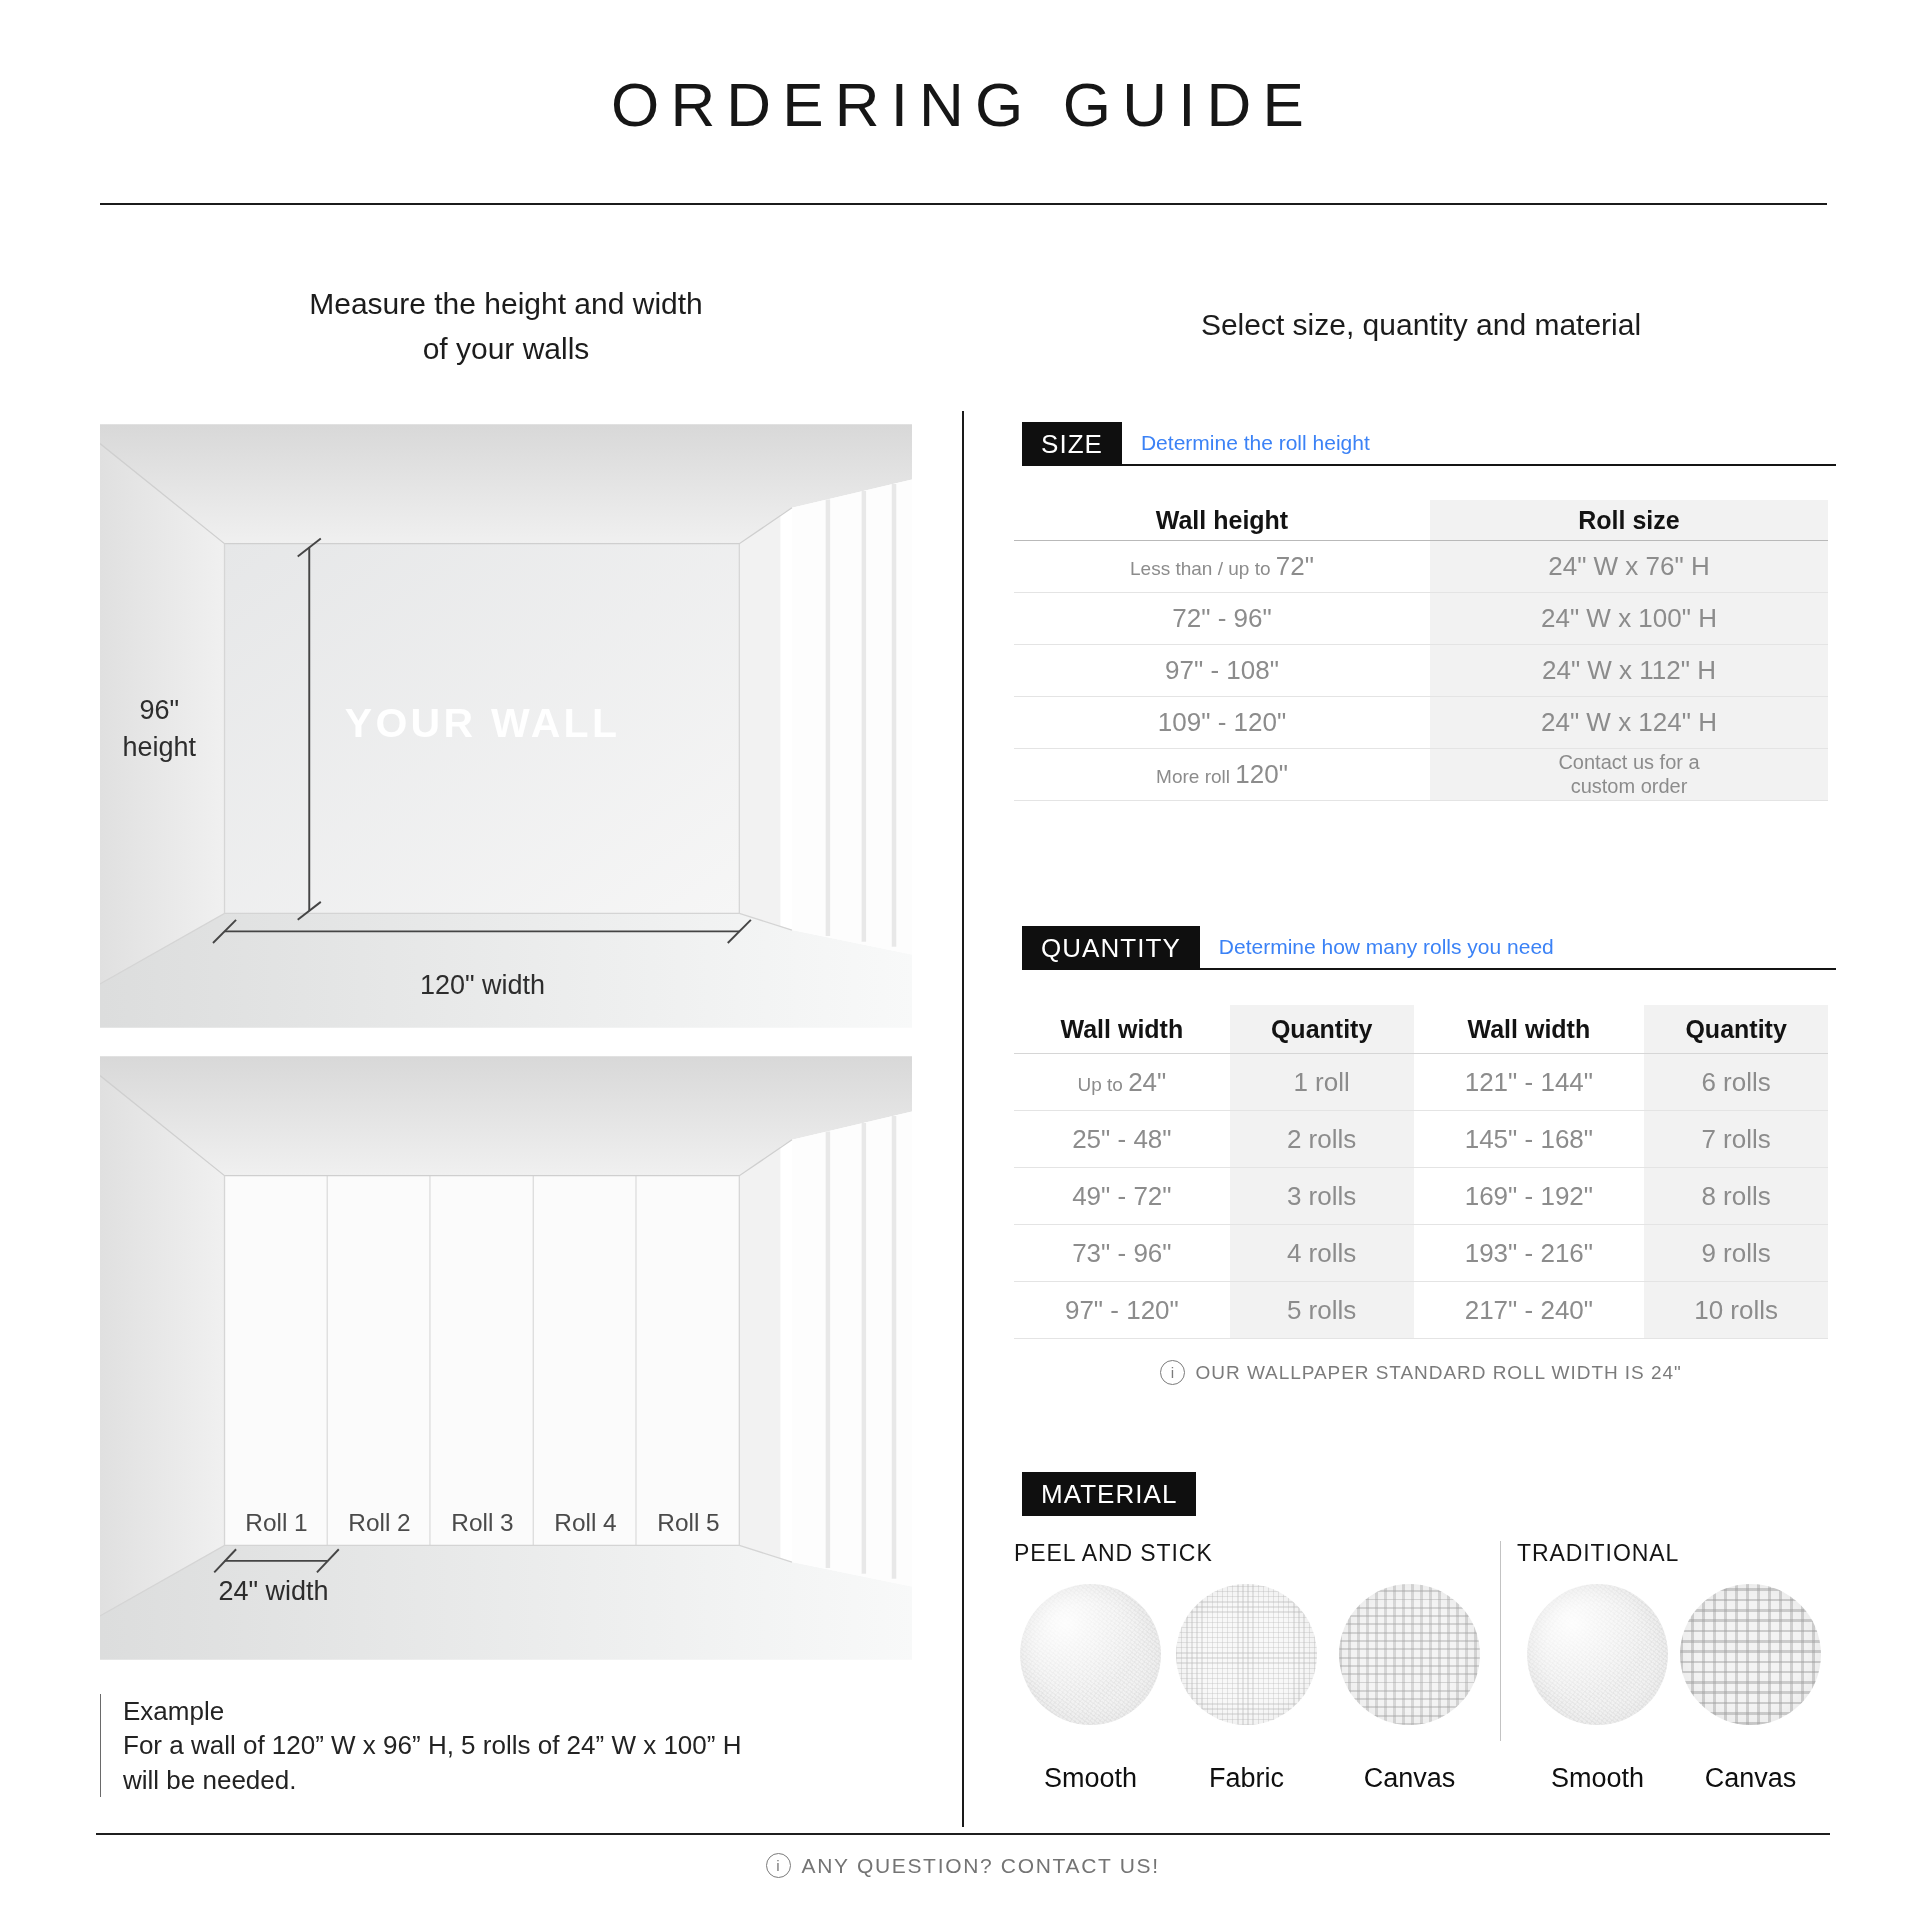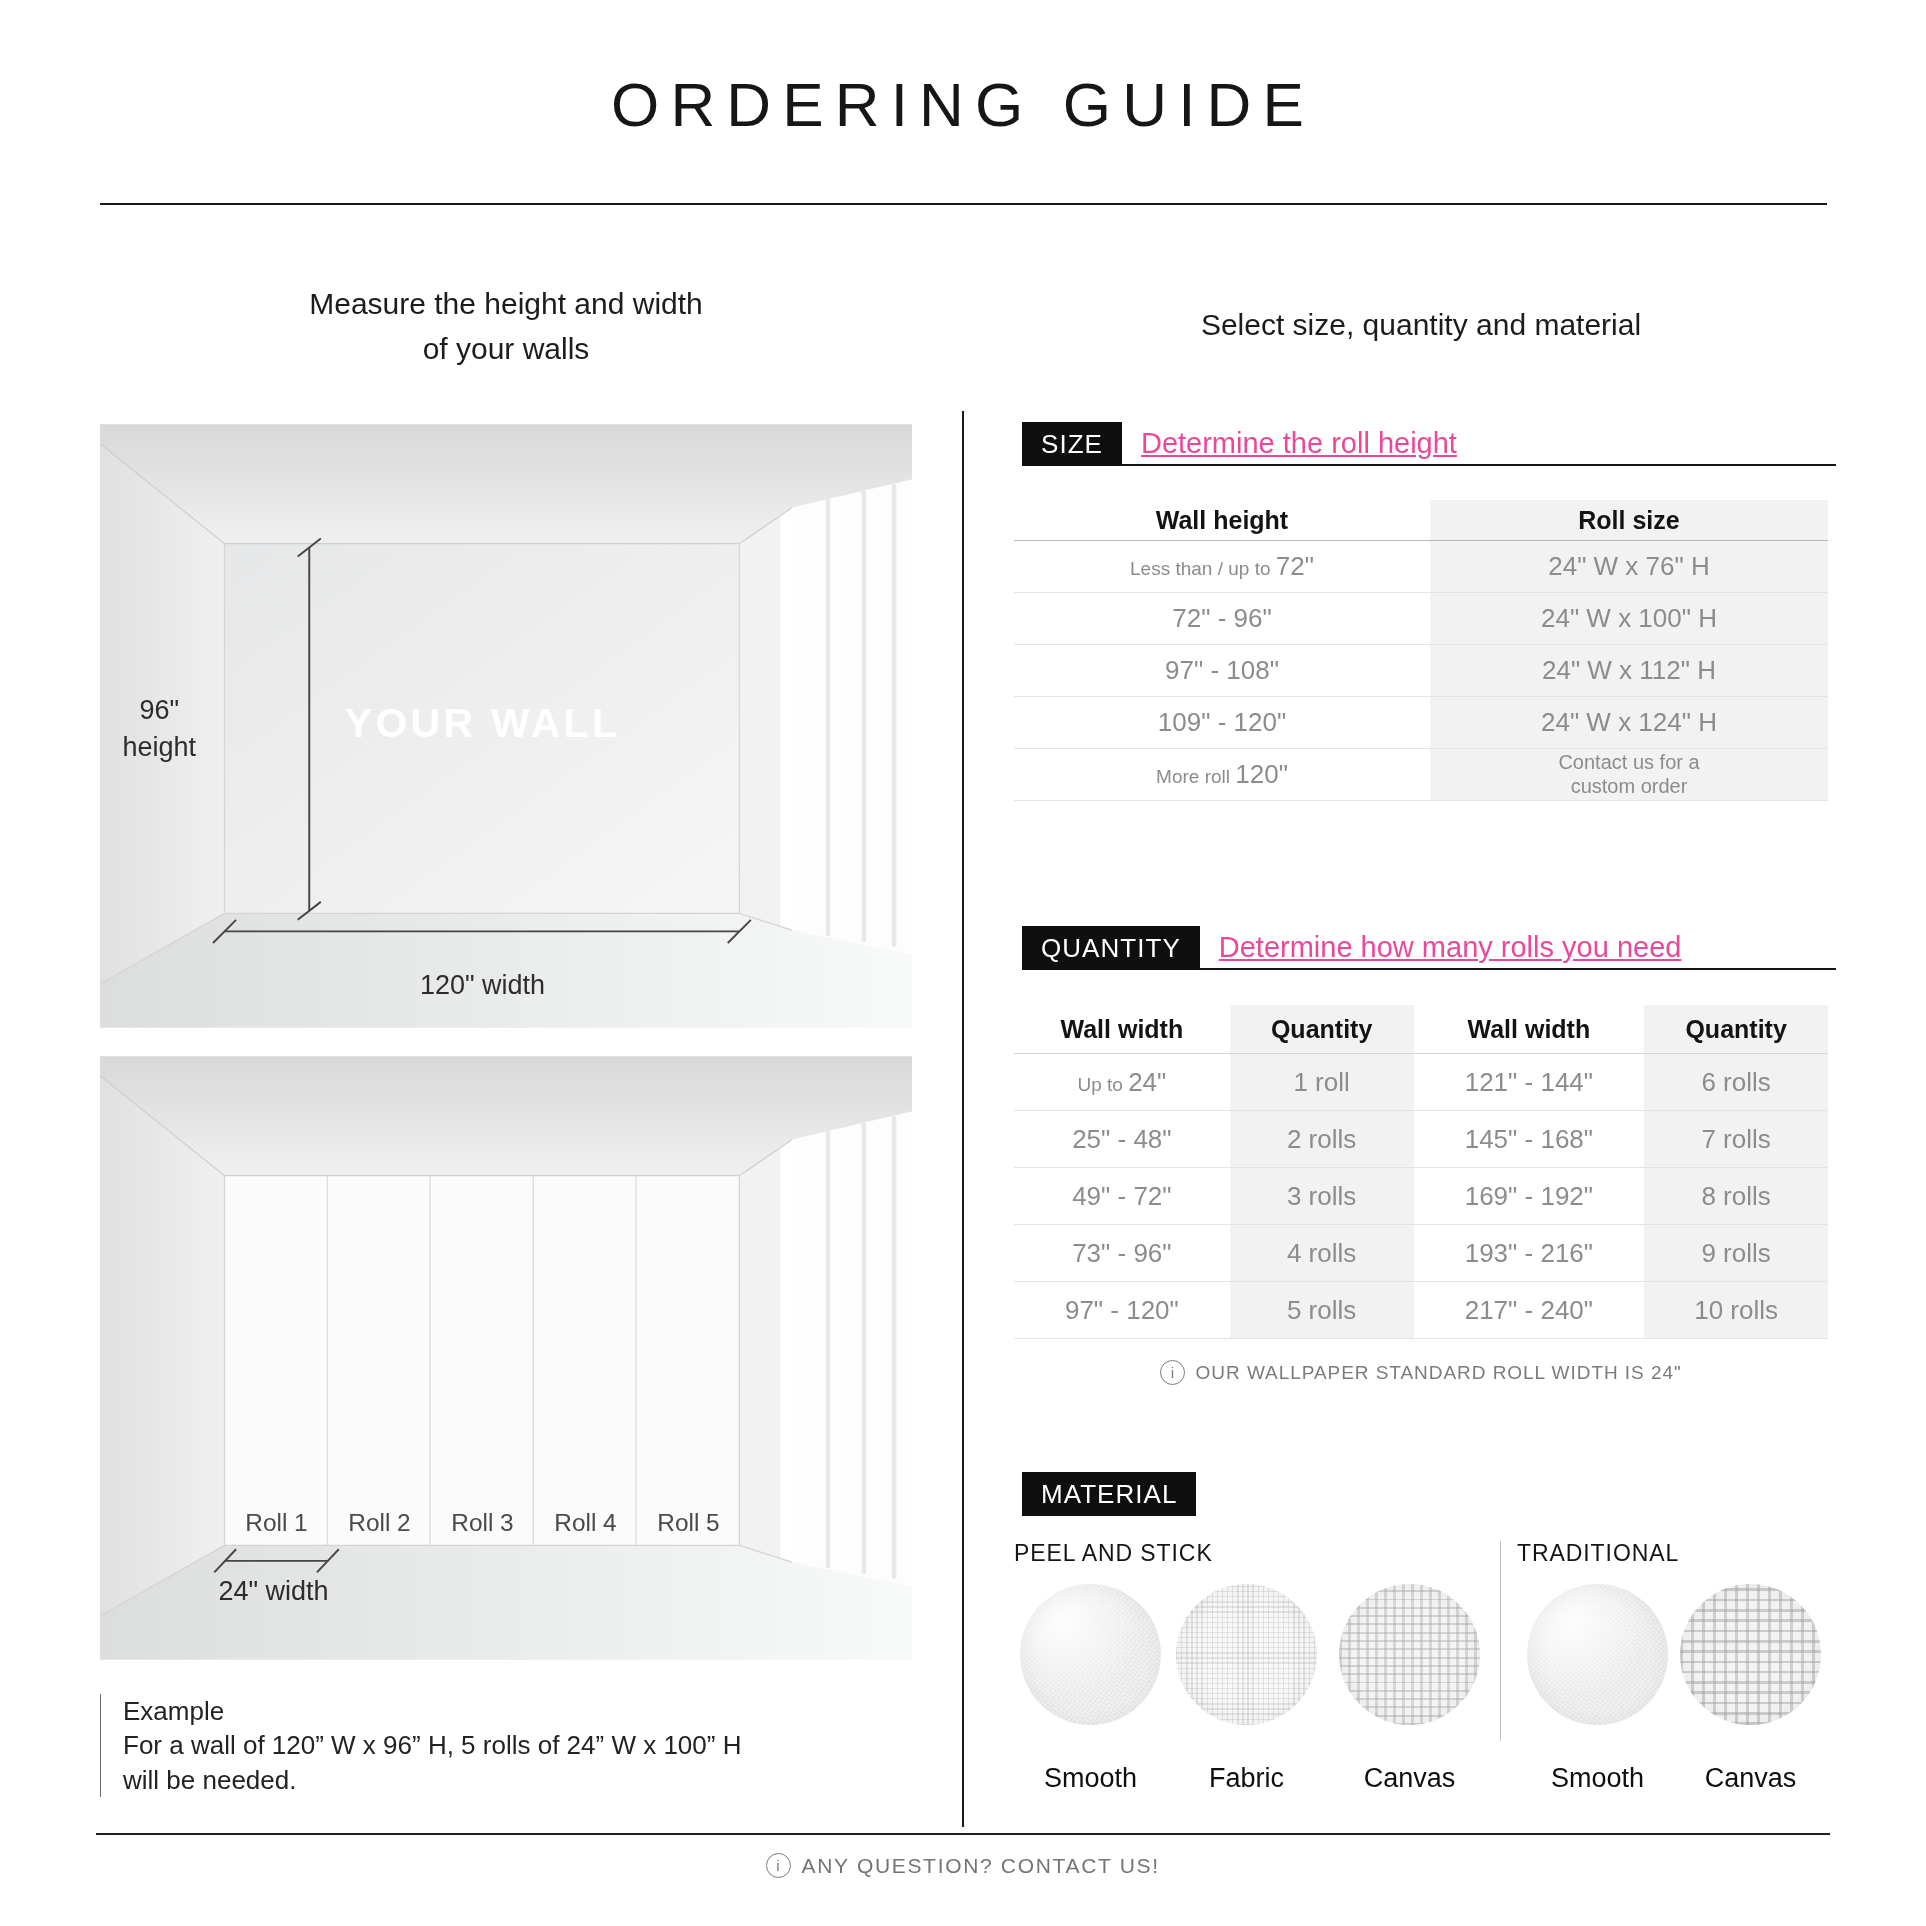--- a/index.html
+++ b/index.html
@@ -36,21 +36,21 @@
            font-size:26px;color:#232323;line-height:1.32;}
 
   
   .divider-v{left:962px;top:411px;width:1.9px;height:1416px;background:#1a1a1a;}
 
   
   .section-header{left:1014px;width:814px;height:44px;display:flex;align-items:stretch;margin-left:8px;}
   .section-label{background:#0f0f0f;color:#ffffff;font-size:26px;font-weight:500;letter-spacing:.04em;
                  display:flex;align-items:center;padding:0 19px;}
   .section-title-wrap{flex:1;border-bottom:2.6px solid #141414;display:flex;align-items:center;padding-left:19px;}
-  .section-title{font-size:29px;color:#ec4899;font-weight:400;text-decoration:underline;}
+  .section-title{font-size:21px;color:#3b82f6;font-weight:400;}
   #size-header{top:422px;}
   #quantity-header{top:926px;}
   #material-header{top:1472px;}
 
   
   .tbl{left:1014px;width:814px;}
   .trow{display:flex;align-items:center;border-bottom:1.3px solid #e4e4e4;}
   .trow.head{border-bottom:1.3px solid #b9b9b9;}
   .tcell{text-align:center;font-size:22px;color:#8c8c8c;}
   .tcell .val{font-size:26px;}

